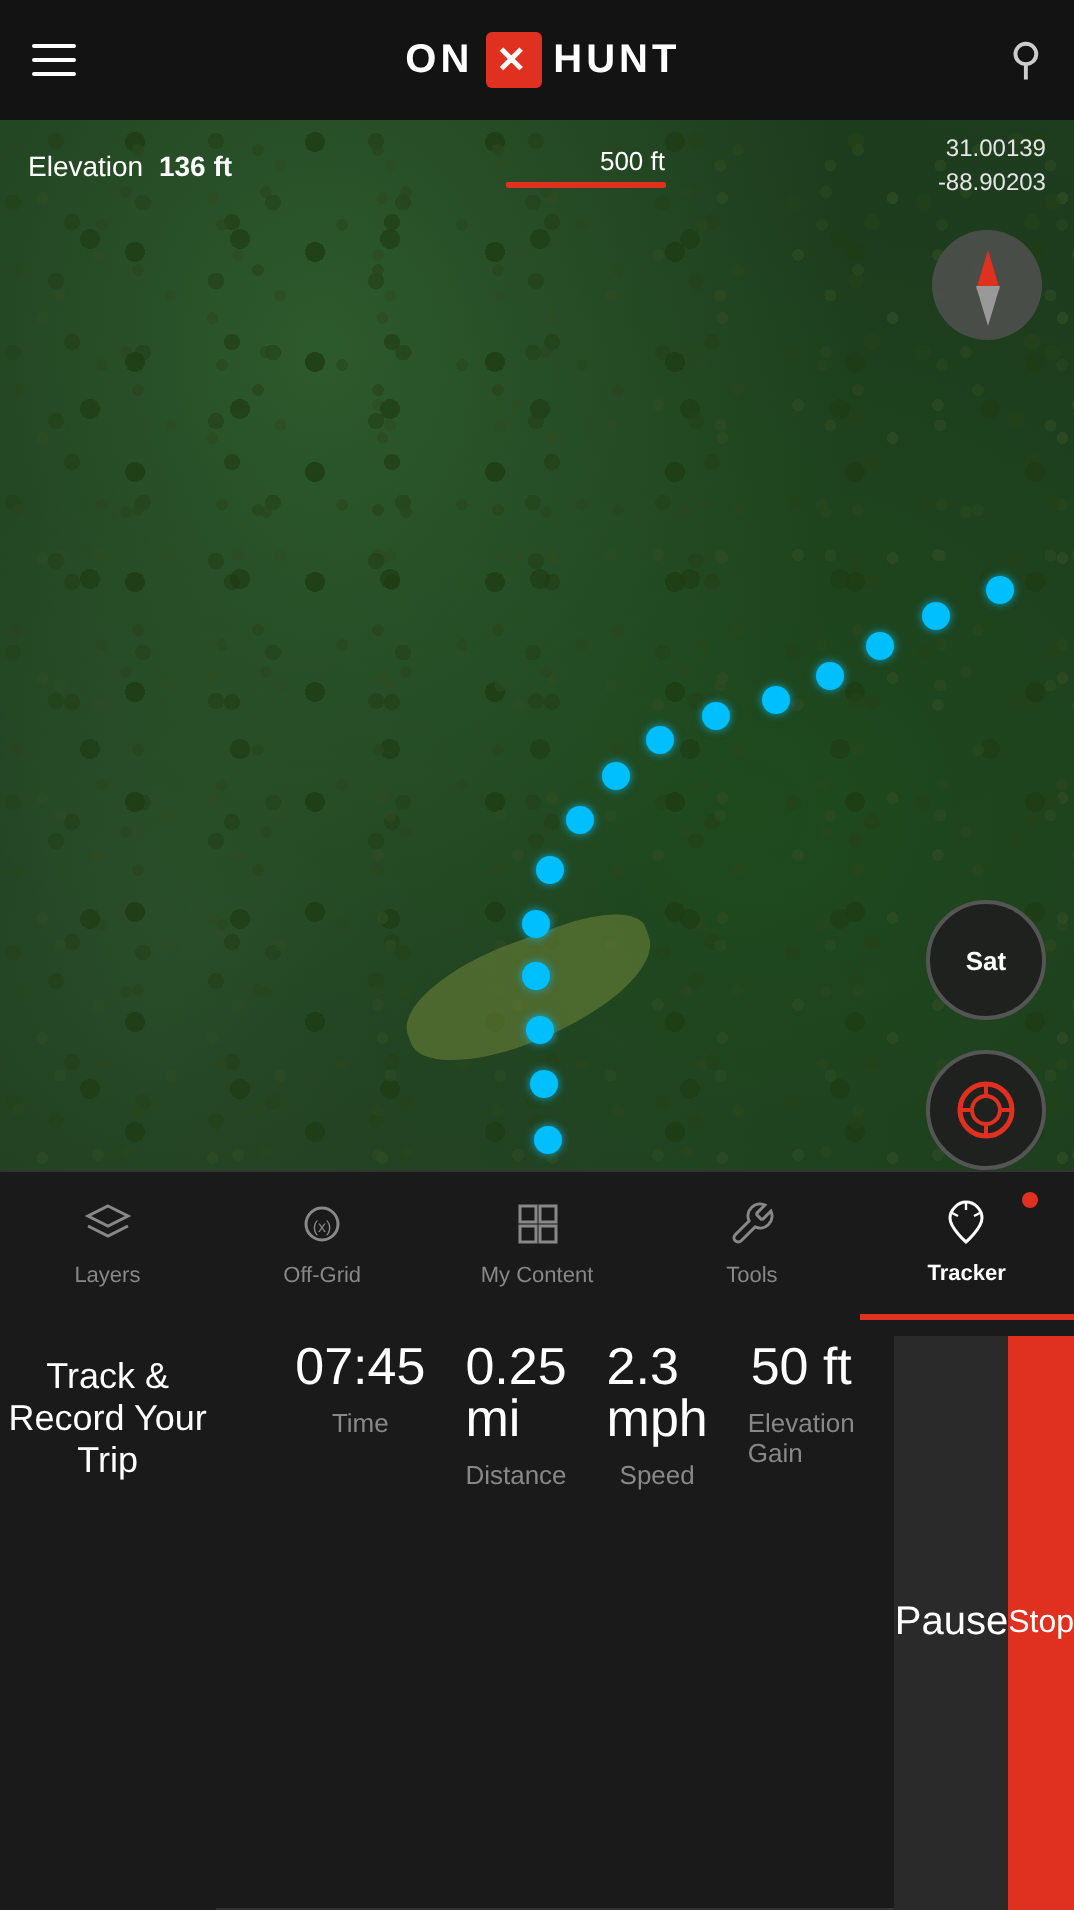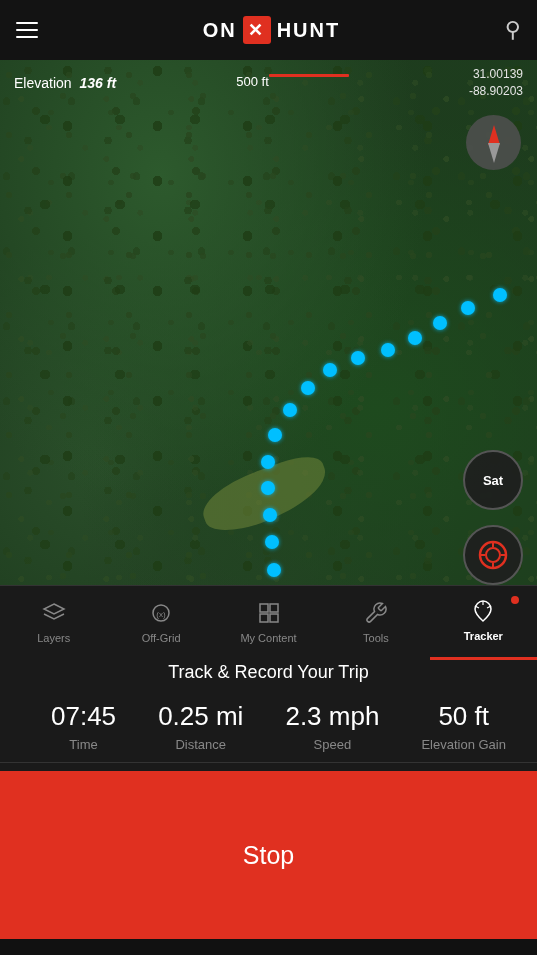--- a/index.html
+++ b/index.html
@@ -134,22 +134,22 @@
     .elevation-text {
       color: #ccc;
       font-size: 14px;
     }
     .elevation-text span {
       color: #fff;
       font-weight: normal;
     }
     .scale-bar-container {
       display: flex;
-      flex-direction: row;
-      align-items: flex-start;
+      flex-direction: column;
+      align-items: flex-end;
     }
     .scale-label {
       color: #fff;
       font-size: 13px;
       margin-bottom: 3px;
     }
     .scale-bar {
       width: 80px;
       height: 3px;
       background: #e03020;
@@ -313,27 +313,26 @@
       font-size: 20px;
       line-height: 1;
     }
     .nav-label {
       font-size: 11px;
     }
 
     
     .tracker-panel {
       position: absolute;
-      bottom: 16px;
+      bottom: 0;
       left: 0; right: 0;
       height: 295px;
       background: #1a1a1a;
       z-index: 99;
       display: flex;
-      flex-direction: column;
     }
     .tracker-title {
       text-align: center;
       color: #fff;
       font-size: 18px;
       font-weight: 500;
       padding: 18px 0 10px;
     }
     .tracker-stats {
       display: flex;
@@ -373,21 +372,21 @@
       cursor: pointer;
       display: flex;
       align-items: center;
       justify-content: center;
     }
     .btn-stop {
       flex: 1;
       background: #e03020;
       color: #fff;
       border: none;
-      font-size: 25px;
+      font-size: 16px;
       font-weight: 500;
       cursor: pointer;
       display: flex;
       align-items: center;
       justify-content: center;
     }
   </style>
 </head>
 <body>
 
@@ -406,21 +405,21 @@
 </header>
 
 <div class="map-area">
   <div class="map-bg"></div>
   <div class="map-texture"></div>
   <div class="map-light-patch"></div>
 
   <div class="map-info-bar">
     <div class="elevation-text">
       <span>Elevation</span>
-      <span style="color:#fff;font-weight:bold;margin-left:4px;font-style:italic;">136 ft</span>
+      <span style="color:#fff;font-weight:bold;margin-left:4px;">136 ft</span>
     </div>
     <div class="scale-bar-container">
       <span class="scale-label">500 ft</span>
       <div class="scale-bar"></div>
     </div>
     <div class="coordinates">
       <div>31.00139</div>
       <div>-88.90203</div>
     </div>
   </div>
@@ -535,15 +534,16 @@
       <div class="stat-item">
       <span class="stat-value">2.3 mph</span>
       <span class="stat-label">Speed</span>
     </div>
       <div class="stat-item">
       <span class="stat-value">50 ft</span>
       <span class="stat-label">Elevation Gain</span>
     </div>
     </div>
   <div class="tracker-buttons">
+    <button class="btn-pause">Pause</button>
     <button class="btn-stop">Stop</button>
   </div>
 </div>
 
 </body></html>

